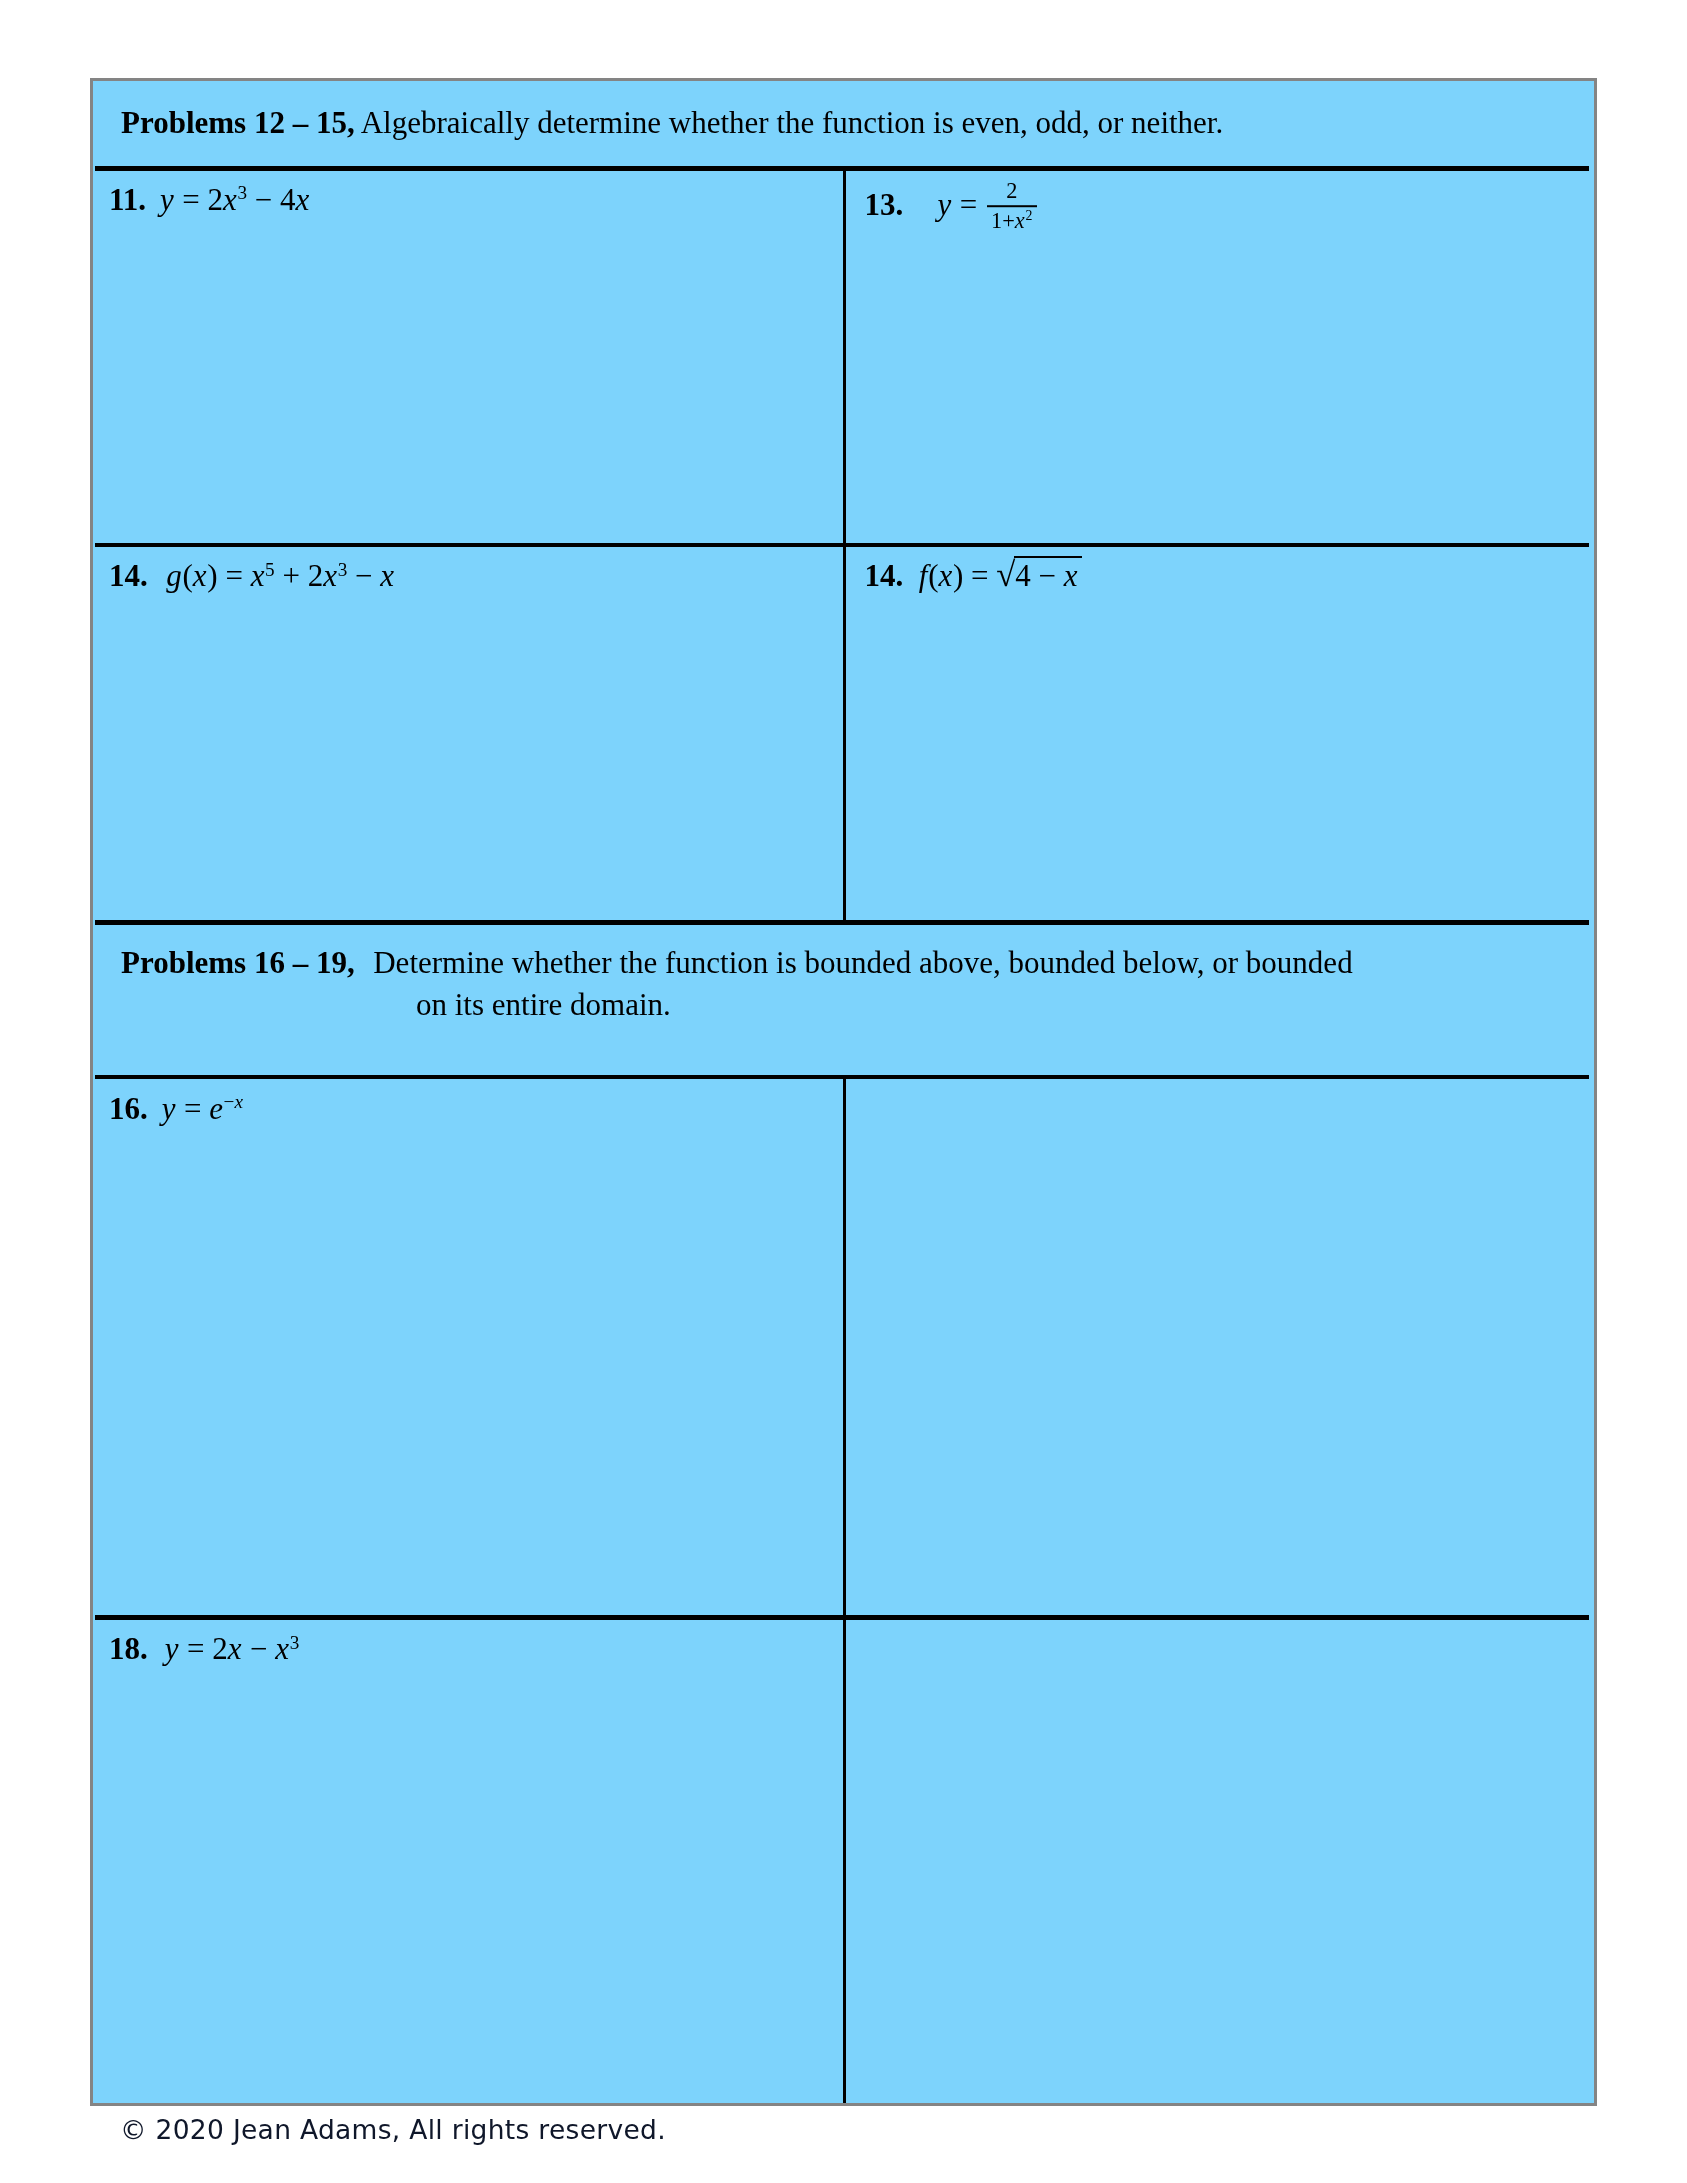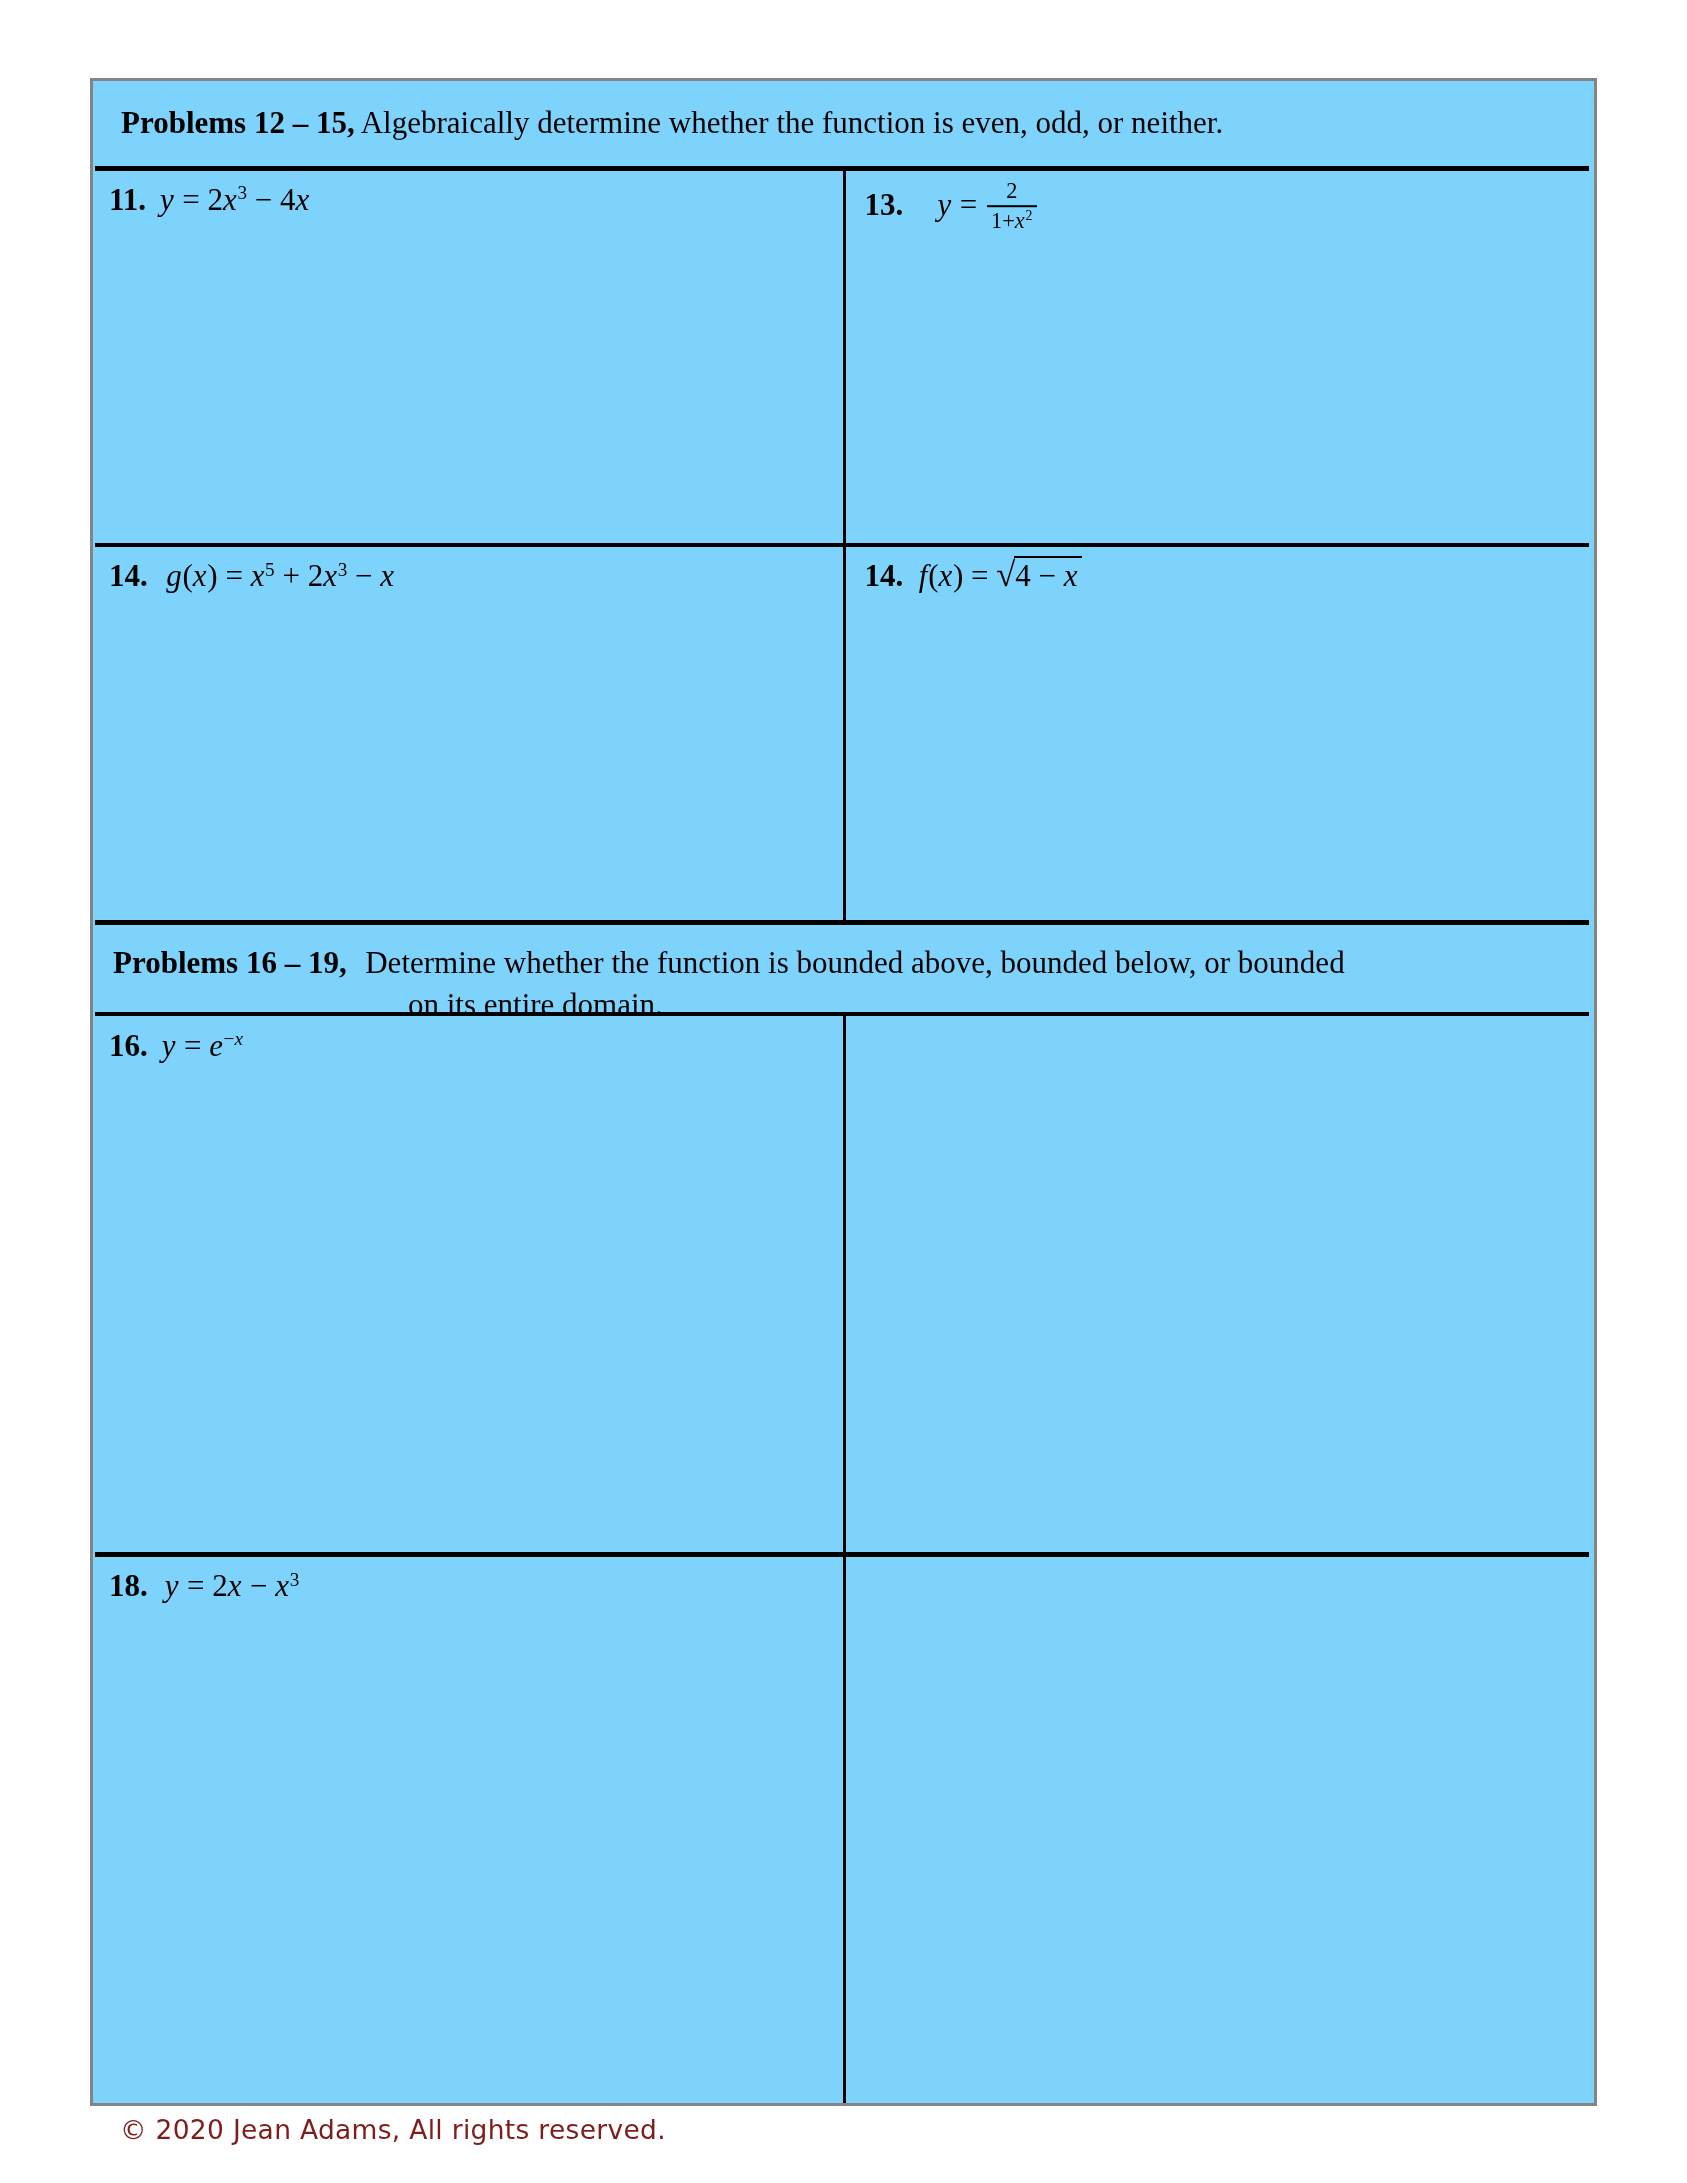--- a/index.html
+++ b/index.html
@@ -30,23 +30,23 @@
     font-size: 31px;
     line-height: 1.3;
   }
   #header1 {
     height: 85px;
     display: flex;
     align-items: center;
     padding-left: 28px;
   }
   #header2 {
-    height: 87px;
+    height: 150px;
     box-sizing: border-box;
-    padding: 17px 40px 0 20px;
+    padding: 17px 40px 0 28px;
     line-height: 42px;
   }
   .bold { font-weight: bold; }
   .gap2 { margin-left: 0.35em; }
   .hl2 { padding-left: 295px; }
 
   .prow { display: flex; flex: 0 0 auto; }
   #rowA { height: 372px; }
   #rowB { height: 373px; }
   #rowC { height: 536px; }
@@ -90,21 +90,21 @@
 
   .msqrt { white-space: nowrap; }
   .mrad  { font-size: 1.12em; line-height: 0; }
   .mcand { border-top: 2.6px solid #000; padding: 0 3.3px 0 1.3px; margin-left: -1.3px; }
 
   .footer {
     position: absolute;
     left: 120px; top: 2114px;
     font-family: "DejaVu Sans", "Liberation Sans", sans-serif;
     font-size: 26.5px;
-    color: #7f1d1d;
+    color: #0f172a;
     letter-spacing: 0.3px;
   }
 </style>
 </head>
 <body>
 
 <div class="sheet" style="border-color: rgb(132, 132, 132);">
 
   <div class="sec-header" id="header1">
     <div>

